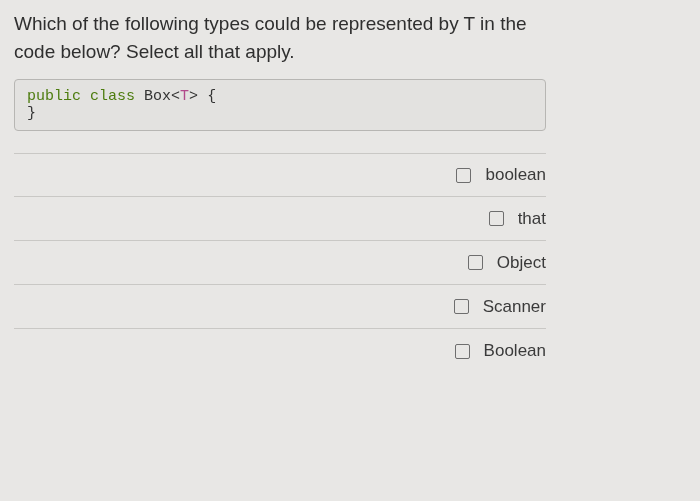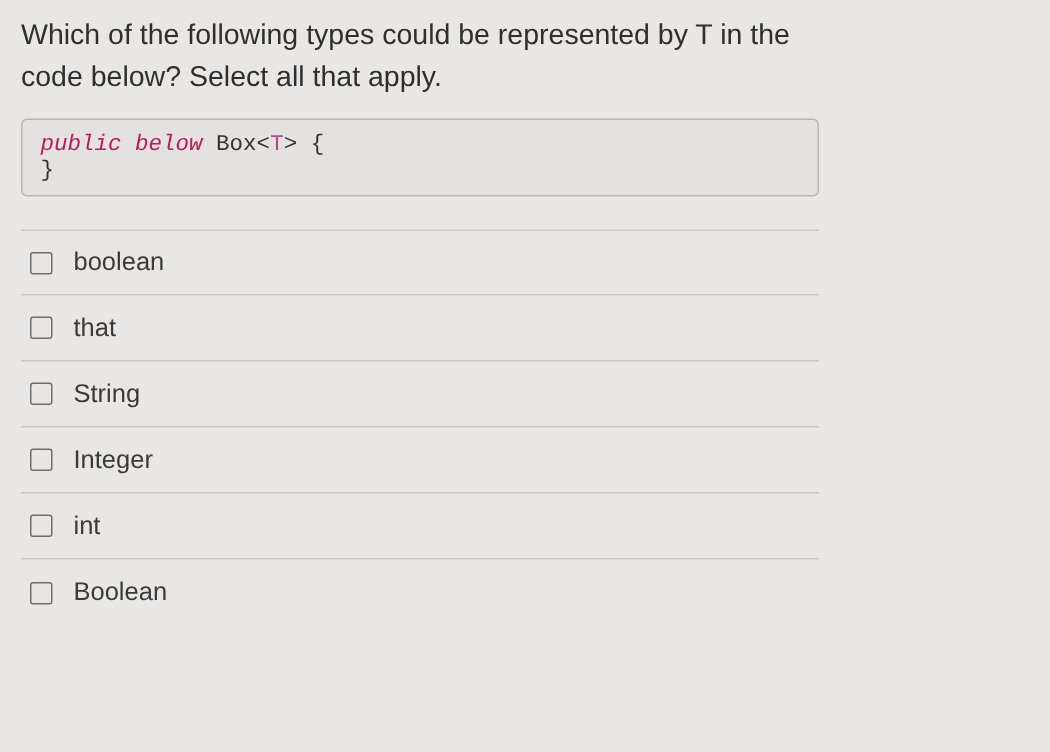--- a/index.html
+++ b/index.html
@@ -25,33 +25,34 @@
     border: 1px solid #b7b6b3;
     border-radius: 4px;
     padding: 8px 12px;
     background: #e3e2e0;
     font-family: "Courier New", Courier, monospace;
     font-size: 15px;
     white-space: pre;
     color: #333;
     margin-bottom: 22px;
   }
-  .code-kw { color: #be185d; font-style: italic; }
+  .code-kw { color: #4d7c0f; }
   .code-type { color: #b24a8b; }
   .code-name { color: #333; text-align: center; }
   .options {
     display: flex;
     flex-direction: column;
   }
   .option-row {
     display: flex;
     align-items: center;
     height: 44px;
     border-bottom: 1px solid #c9c8c5;
     padding-left: 6px;
+    justify-content: flex-end;
   }
   .option-row:first-child {
     border-top: 1px solid #c9c8c5;
   }
   .option-row:last-child {
     border-bottom: none;
   }
   .checkbox {
     width: 15px; height: 15px;
     border: 1.5px solid #6e6e6e;
@@ -65,43 +66,39 @@
     color: #3a3a3a;
   }
 </style>
 </head>
 <body>
 
 <div class="page">
 
   <p class="question-text">Which of the following types could be represented by T in the code below? Select all that apply.</p>
 
-  <div class="code-block"><span class="code-kw">public</span> <span class="code-kw">below</span> <span class="code-name">Box</span><span>&lt;</span><span class="code-type">T</span><span>&gt;</span> <span>{</span>
+  <div class="code-block"><span class="code-kw">public</span> <span class="code-kw">class</span> <span class="code-name">Box</span><span>&lt;</span><span class="code-type">T</span><span>&gt;</span> <span>{</span>
 <span>}</span></div>
 
   <div class="options">
     <div class="option-row">
       <span class="checkbox"></span>
       <span class="option-label">boolean</span>
     </div>
     <div class="option-row">
       <span class="checkbox"></span>
       <span class="option-label">that</span>
     </div>
     <div class="option-row">
       <span class="checkbox"></span>
-      <span class="option-label">String</span>
+      <span class="option-label">Object</span>
     </div>
     <div class="option-row">
       <span class="checkbox"></span>
-      <span class="option-label">Integer</span>
-    </div>
-    <div class="option-row">
-      <span class="checkbox"></span>
-      <span class="option-label">int</span>
+      <span class="option-label">Scanner</span>
     </div>
     <div class="option-row">
       <span class="checkbox"></span>
       <span class="option-label">Boolean</span>
     </div>
   </div>
 
 </div>
 
 </body></html>

